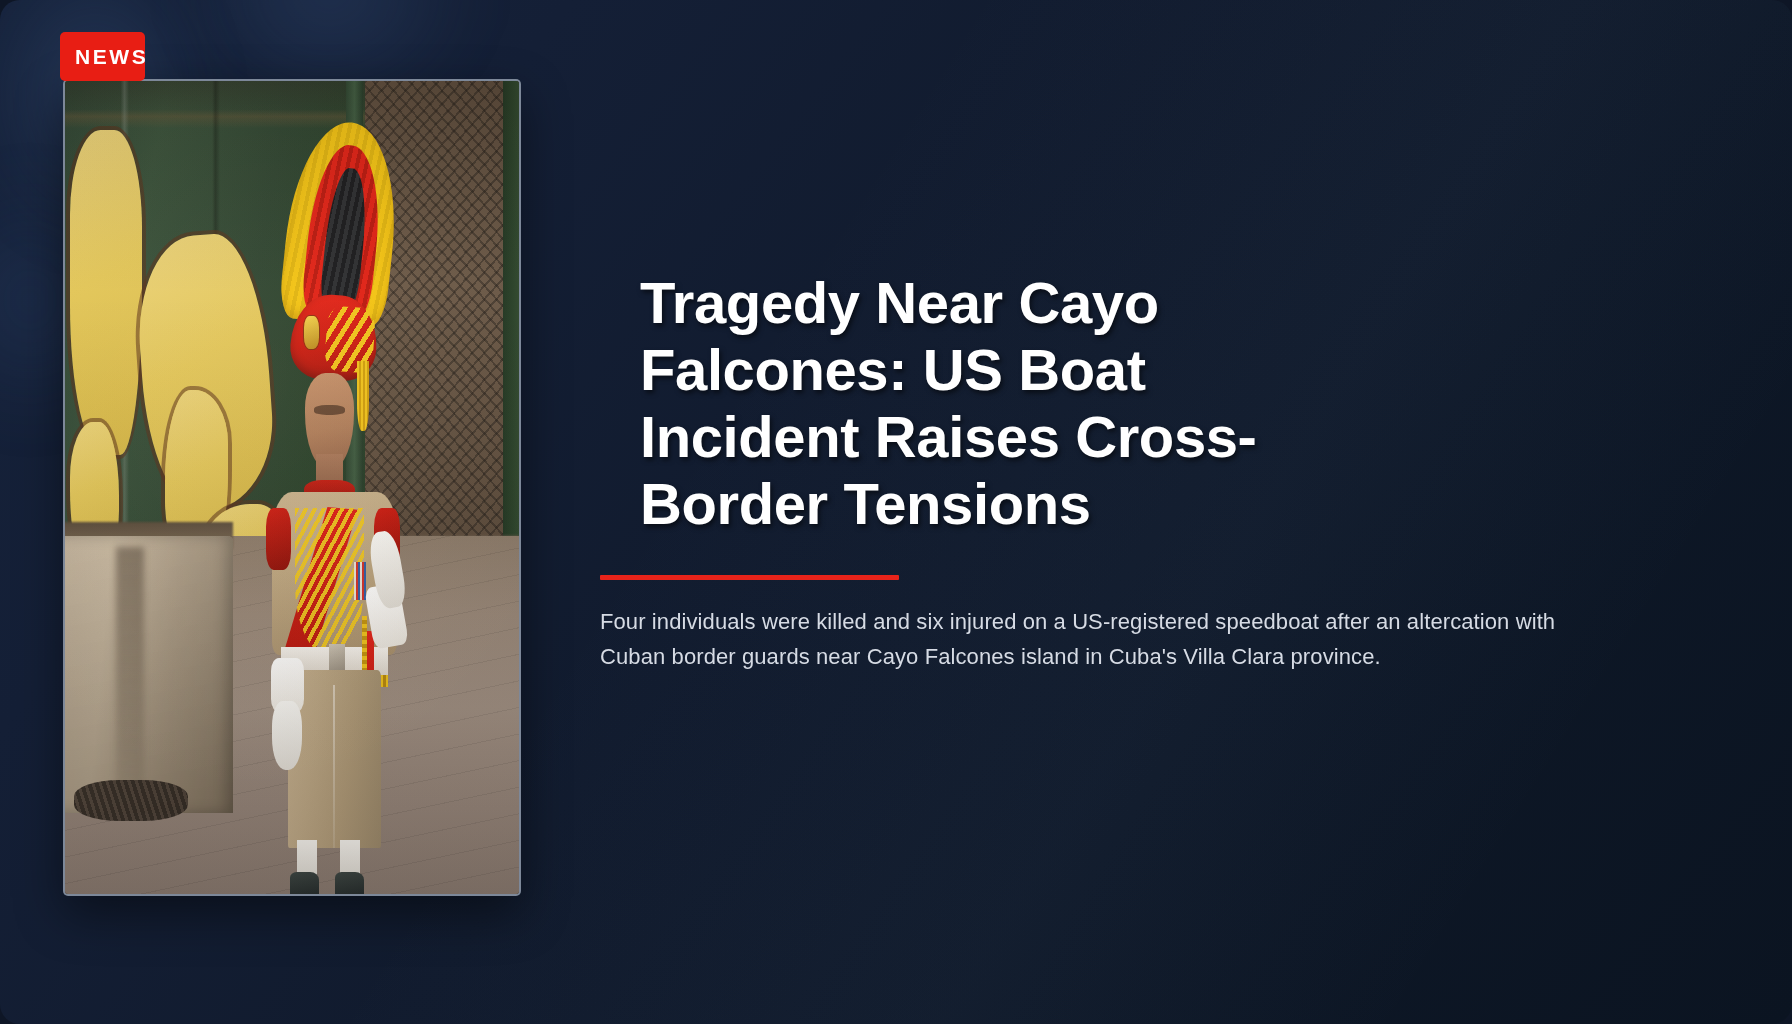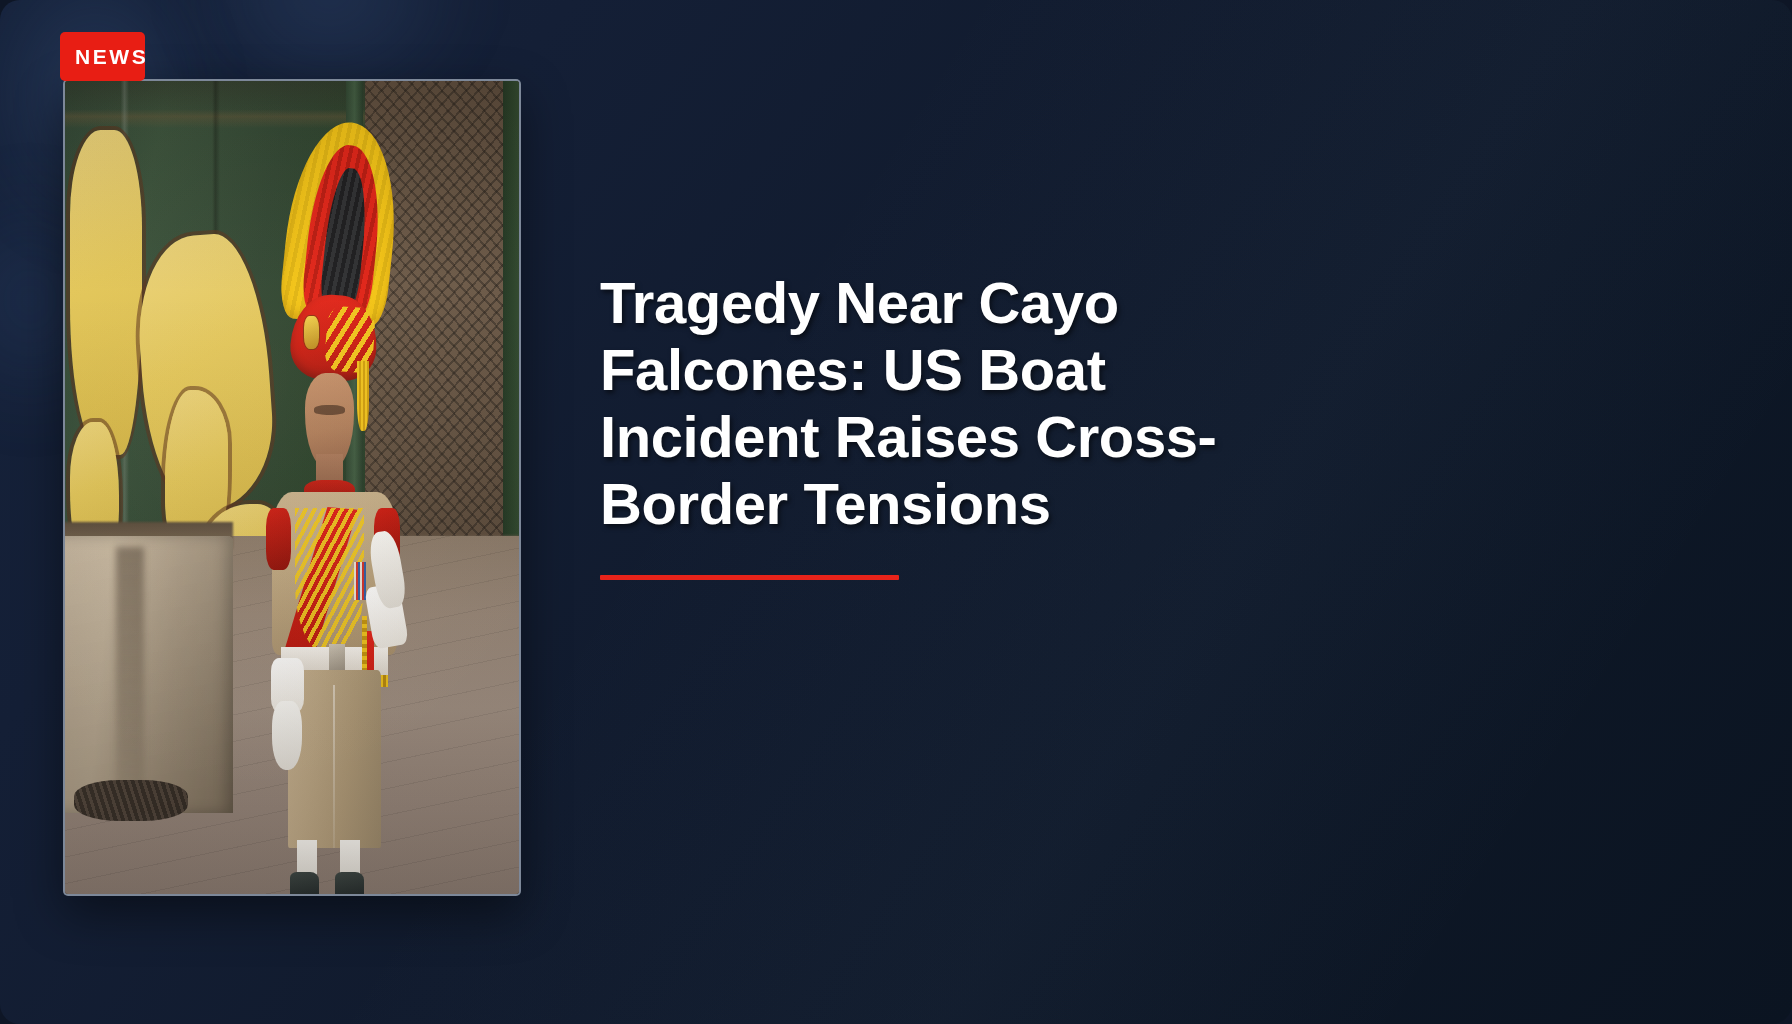--- a/index.html
+++ b/index.html
@@ -363,20 +363,21 @@
   }
   .headline{
     color:#ffffff;
     font-family:"Liberation Sans", sans-serif;
     font-size:58px;
     font-weight:bold;
     line-height:1.155;
     letter-spacing:-0.4px;
     max-width:640px;
     text-shadow:2px 3px 5px rgba(0,0,0,0.55);
+    margin-left:40px;
   }
   .rule{
     margin-top:37px;
     width:299px;
     height:5px;
     background:#e8231a;
     border-radius:1px;
   }
   .summary{
     margin-top:25px;
@@ -464,15 +465,16 @@
     </div>
   </div>
 
   <div class="badge">
     <span class="badge-label">NEWS</span>
   </div>
 
   <div class="content">
     <h1 class="headline">Tragedy Near Cayo Falcones: US Boat Incident Raises Cross-Border Tensions</h1>
     <div class="rule"></div>
+    <p class="summary">Four individuals were killed and six injured on a US-registered speedboat after an altercation with Cuban border guards near Cayo Falcones island in Cuba's Villa Clara province.</p>
   </div>
 
 </div>
 
 </body></html>

